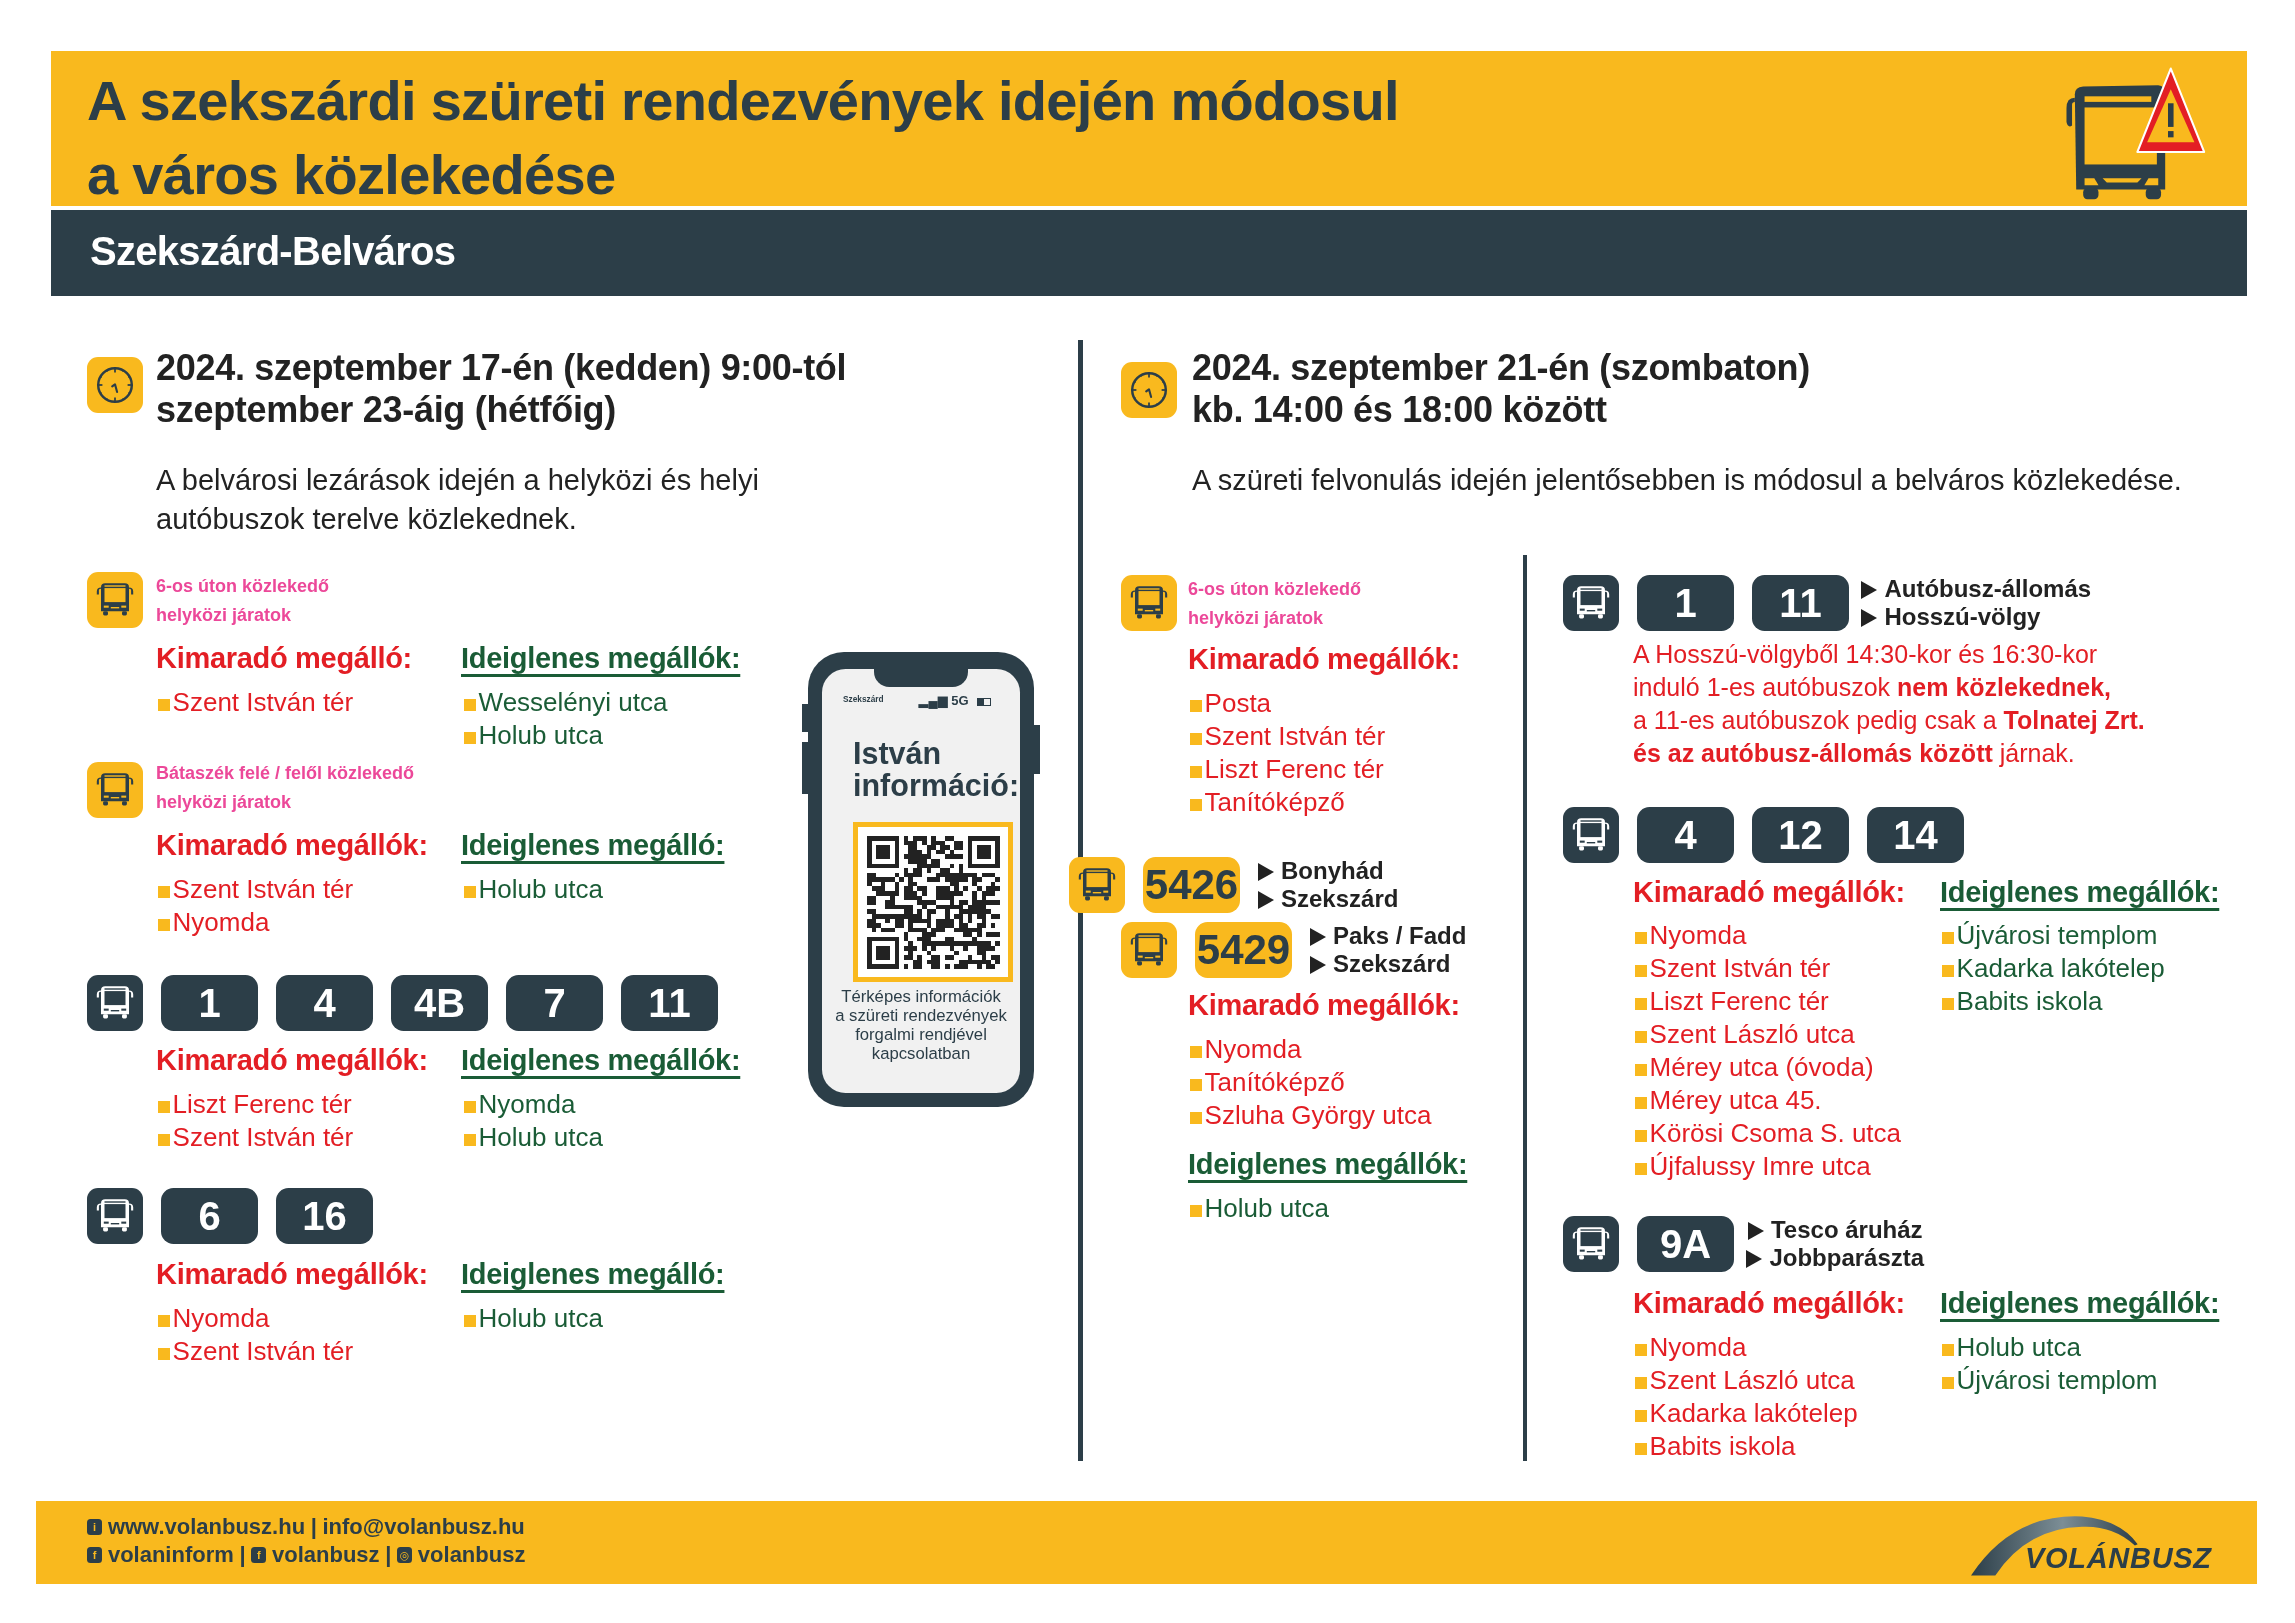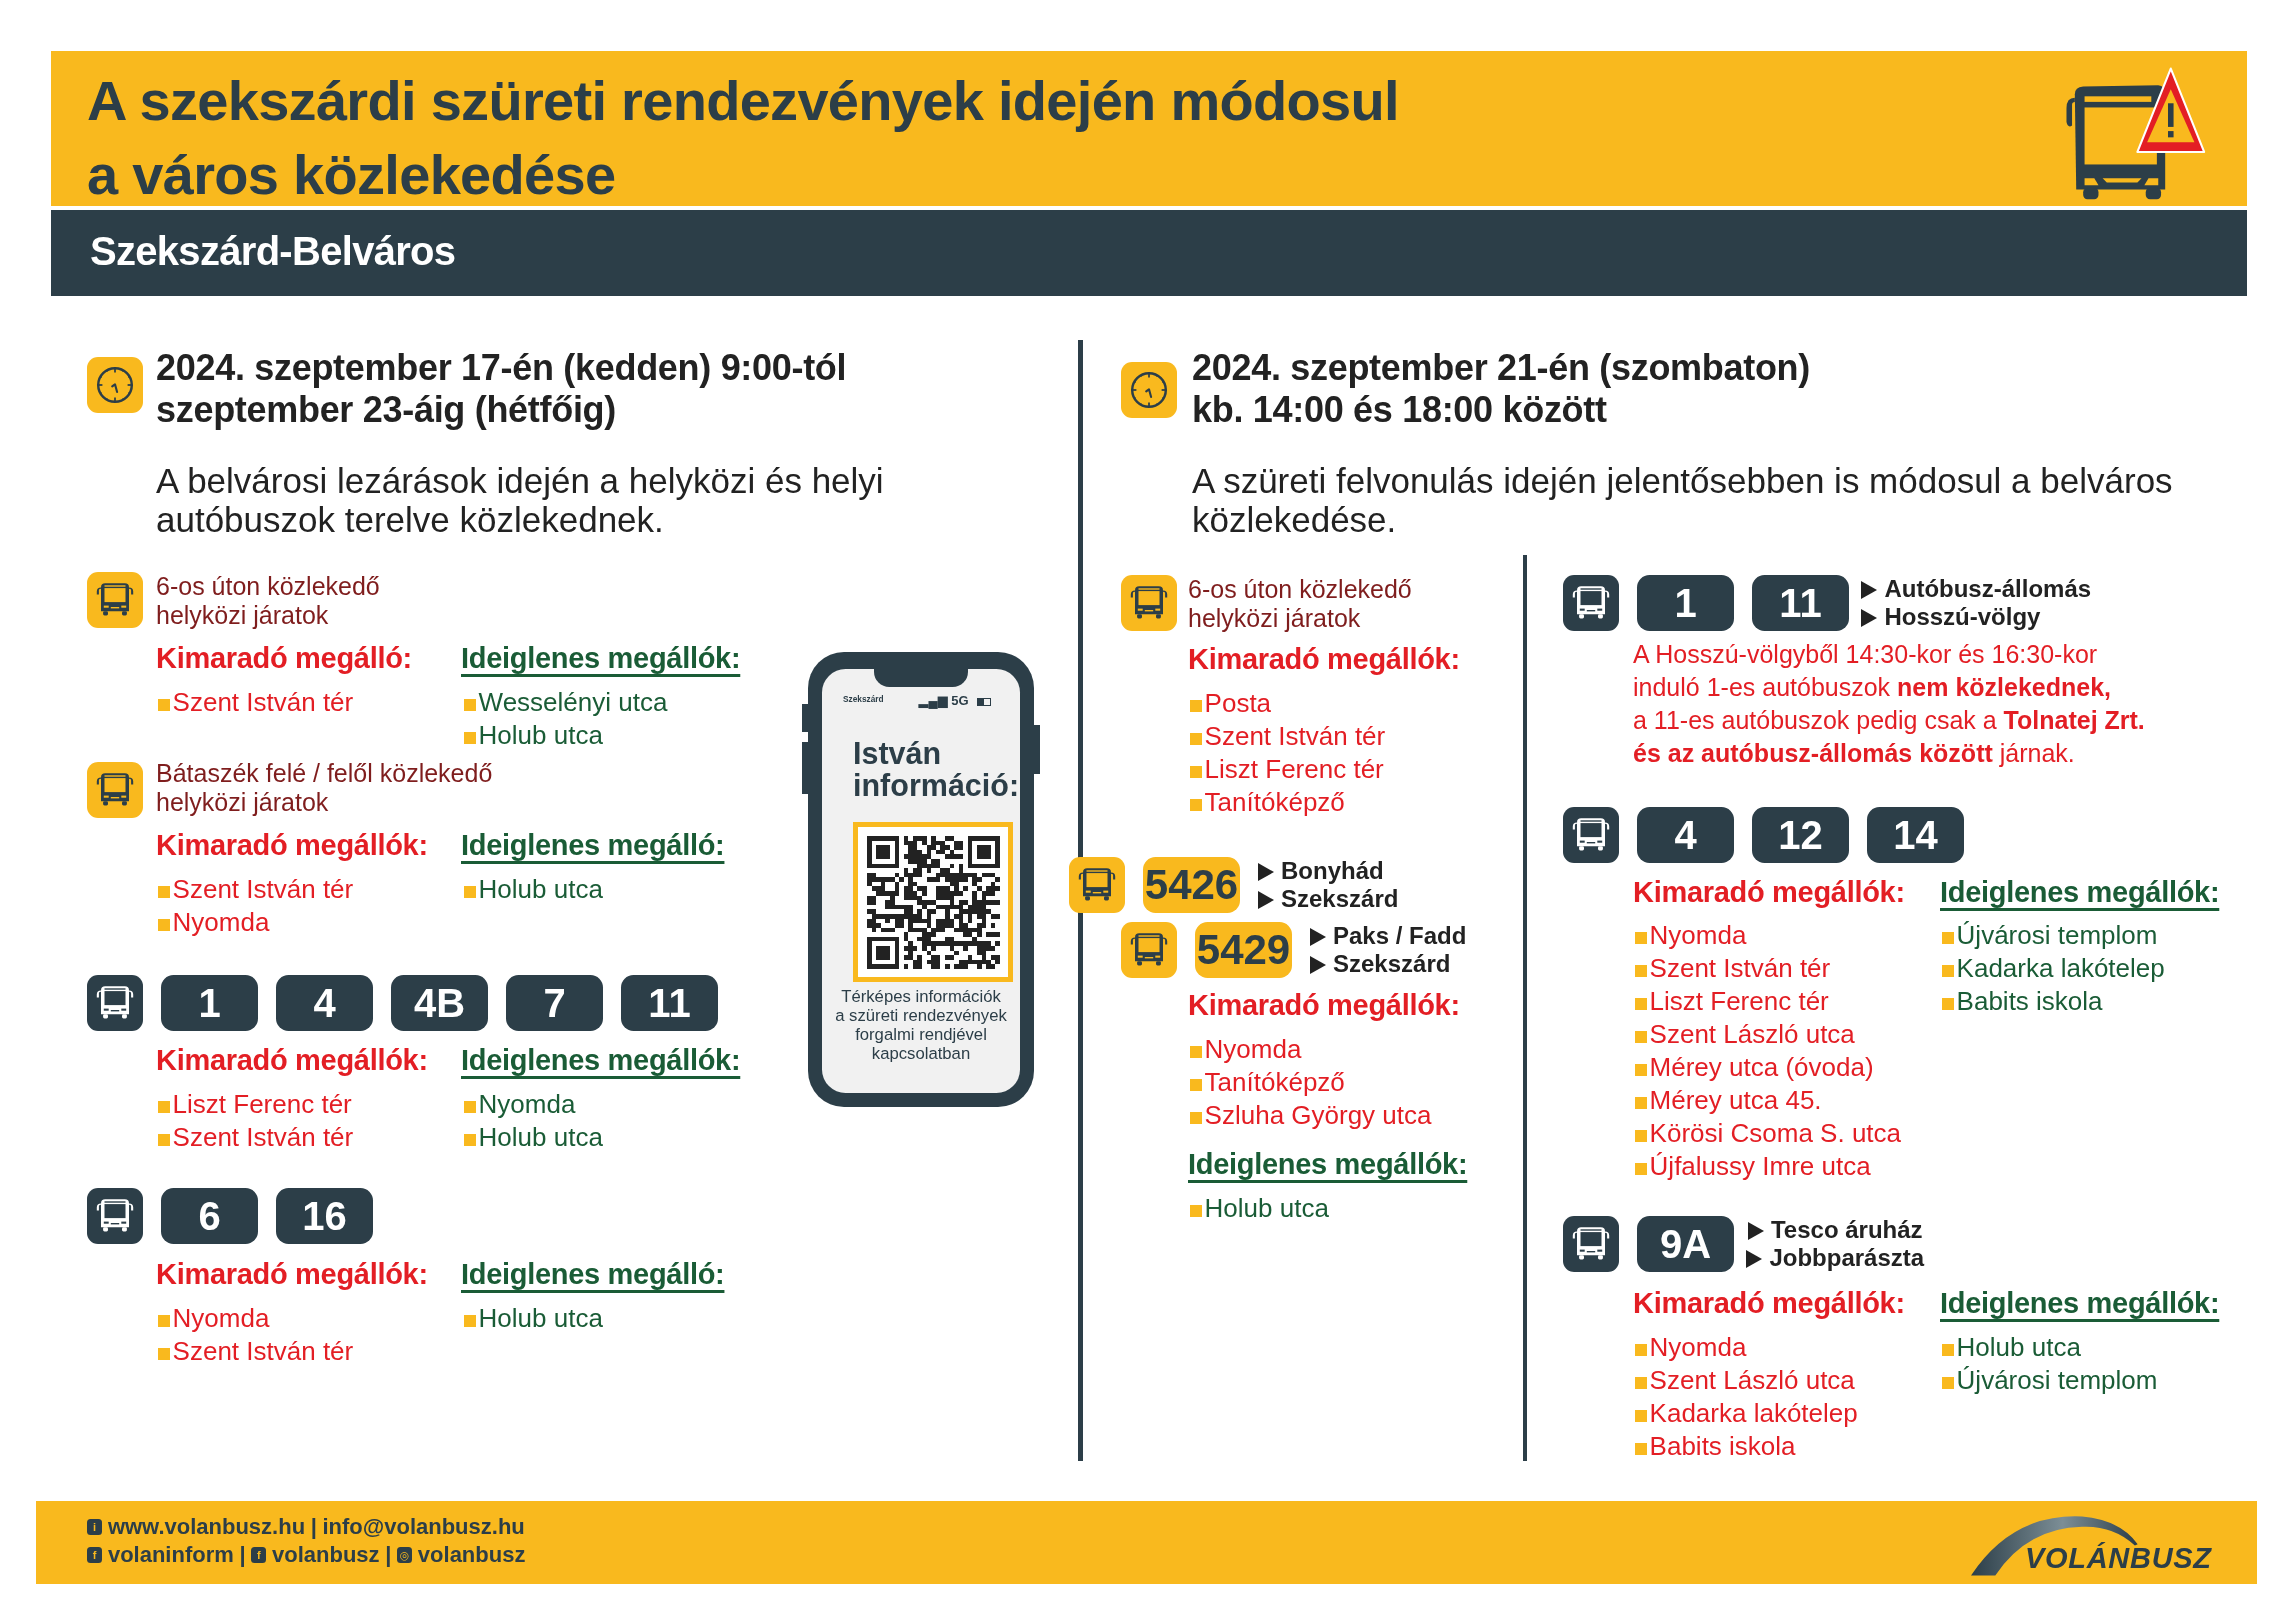--- a/index.html
+++ b/index.html
@@ -20,22 +20,22 @@
   #div-main { left:1078px; top:340px; width:4.9px; height:1121px; background:#2C3E48; }
   #div-inner { left:1523px; top:555px; width:3.5px; height:906px; background:#2C3E48; }
 
   
   .tile { width:56px; height:56px; border-radius:11px; display:flex; align-items:center; justify-content:center; }
   .tile.y { background:#F9B91E; }
   .tile.d { background:#2C3E48; }
   .tile svg { width:42px; height:42px; }
 
   .date { font-size:36px; font-weight:bold; color:#222; line-height:42px; letter-spacing:-0.3px; }
-  .desc { font-size:35px; color:#222; line-height:39px; }
-  .sect { font-size:25px; font-weight:normal; color:#7f1d1d; line-height:29px; }
+  .desc { font-size:29px; color:#222; line-height:39px; }
+  .sect { font-size:18px; font-weight:bold; color:#ec4899; line-height:29px; }
 
   .hd-red { color:#E31E24; font-weight:bold; font-size:29px; text-decoration-thickness:2.8px; text-underline-offset:5.6px; letter-spacing:-0.3px; }
   .hd-green { color:#1A5C36; font-weight:bold; font-size:29px; text-decoration:underline; text-decoration-thickness:2.8px; text-underline-offset:5.6px; letter-spacing:-0.3px; }
   .list { list-style:none; margin:0; padding:0; }
   .list li { font-size:26px; line-height:33px; display:flex; align-items:center; }
   .list li .sq { width:11.8px; height:11.8px; background:#F9B91E; margin-right:2.8px; display:inline-block; flex:none; margin-top:5.6px; }
   .list.red li { color:#E31E24; }
   .list.green li { color:#1A5C36; }
 
   .badge { height:56px; border-radius:12.5px; background:#2C3E48; color:#fff; font-weight:bold; font-size:40px; display:flex; align-items:center; justify-content:center; width:97px; }

